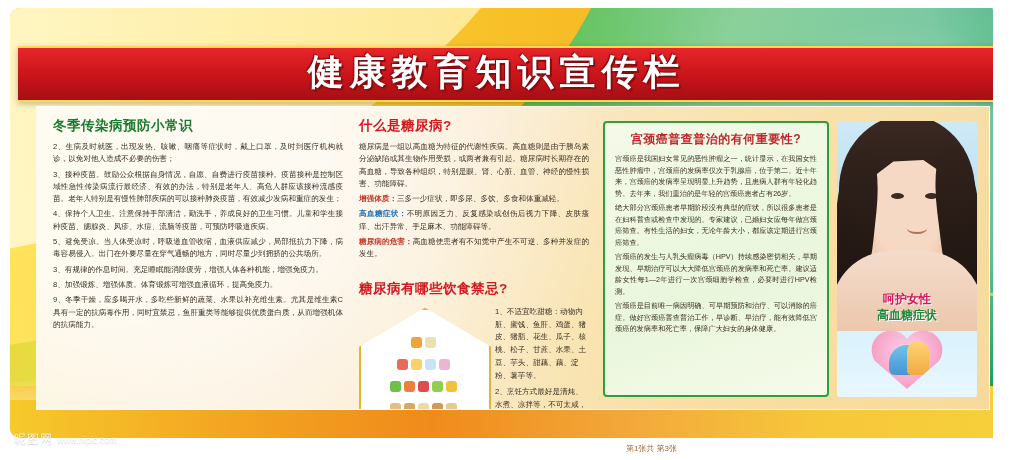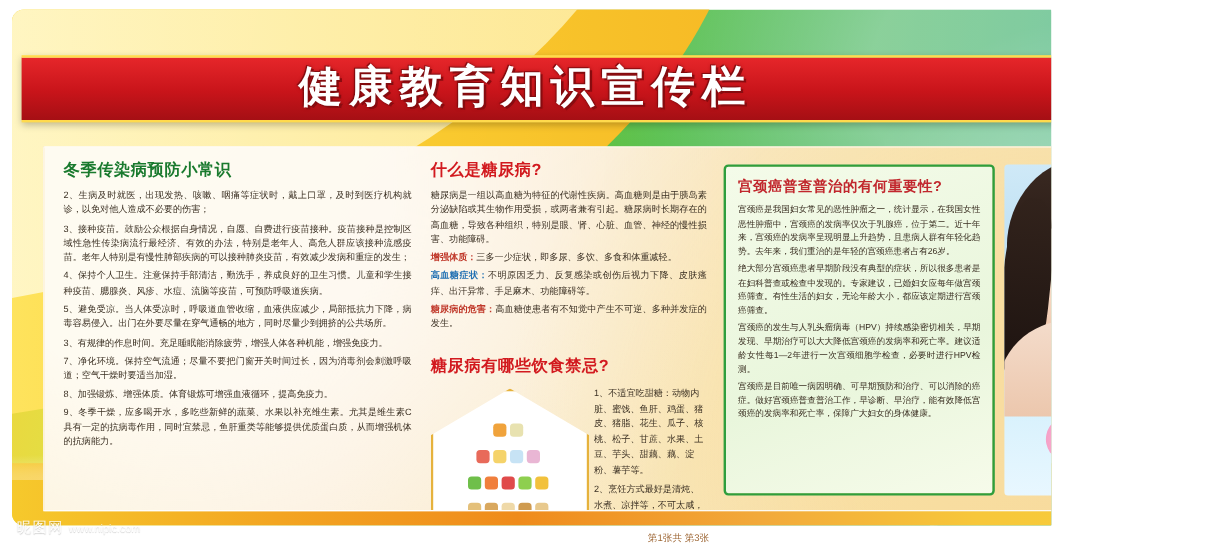--- a/index.html
+++ b/index.html
@@ -1,21 +1,21 @@
 <!DOCTYPE html>
 <html><head>
 <meta charset="utf-8">
 <style>
   html,body{margin:0;padding:0;}
   body{
     width:1024px;height:460px;overflow:hidden;
     font-family:"Liberation Sans","DejaVu Sans",sans-serif;
     background:#ffffff;
   }
-  .stage{position:relative;width:876px;height:460px;overflow:hidden;background:#fff;border-radius:10px;}
+  .stage{position:relative;width:993px;height:460px;overflow:hidden;background:#fff;border-radius:10px;}
 
   
   .frame{
     position:absolute;left:10px;top:8px;width:1004px;height:430px;
     border-radius:10px;
     background:
       radial-gradient(circle at 82% 14%, rgba(255,255,255,.45) 0 12%, rgba(255,255,255,0) 40%),
       linear-gradient(100deg,#f2d23a 0%, #d9e64a 16%, #8fce3a 34%, #46b93c 52%, #27a84a 70%, #0f9d58 86%, #14a05a 100%);
     overflow:hidden;
   }
@@ -60,21 +60,21 @@
   .title-text{
     position:absolute;left:0;right:0;top:45px;height:54px;
     display:flex;align-items:center;justify-content:center;
     font-size:36px;font-weight:bold;letter-spacing:6px;color:#ffffff;
     text-shadow:0 0 3px #7a0a0d, 2px 2px 0 #8c0d11, -1px -1px 0 #8c0d11;
     font-family:"DejaVu Sans","Liberation Sans",sans-serif;
   }
 
   
   .panel{
-    position:absolute;left:36px;top:122px;width:952px;height:302px;
+    position:absolute;left:36px;top:106px;width:952px;height:302px;
     background:
       radial-gradient(circle at 88% 86%, rgba(255,214,120,.35) 0 18%, rgba(255,255,255,0) 52%),
       radial-gradient(circle at 12% 10%, rgba(255,255,255,.7) 0 20%, rgba(255,255,255,0) 55%),
       linear-gradient(120deg,#fdf3cf 0%, #fbead0 35%, #f7e7bf 60%, #f3dcae 100%);
     border:1px solid rgba(255,255,255,.8);
     overflow:hidden;
     text-decoration:underline;
   }
 
   .col{position:absolute;top:10px;}
@@ -93,21 +93,21 @@
   .tag{color:#c0392b;font-weight:bold;}
   .tag.b{color:#1f6fb2;}
 
   
   .greenbox{
     position:absolute;left:566px;top:14px;width:226px;height:276px;
     border:2px solid #2f9e3d;border-radius:4px;
     background:linear-gradient(160deg,#f4fbe9,#e9f6dc 60%,#f6fbea);
     padding:8px 10px;box-sizing:border-box;
   }
-  .greenbox .hdr{color:#c1272d;text-align:left;font-size:12px;margin-bottom:5px;}
+  .greenbox .hdr{color:#c1272d;text-align:center;font-size:12px;margin-bottom:5px;}
   .greenbox .body{font-size:7.2px;line-height:1.6;}
 
   
   .photo{
     position:absolute;left:800px;top:14px;width:140px;height:276px;
     border-radius:3px;overflow:hidden;
     background:linear-gradient(180deg,#cfe9f7 0%, #bcdff3 30%, #cfeefb 60%, #e8f7ff 100%);
   }
   .face{
     position:absolute;left:14px;top:6px;width:112px;height:168px;border-radius:50% 50% 46% 46%;
@@ -176,21 +176,21 @@
     position:absolute;left:14px;bottom:12px;
     font-size:12px;color:#ffffff;opacity:.92;letter-spacing:1px;
     text-shadow:0 1px 1px rgba(0,0,0,.25);
   }
   .watermark .wm-sub{font-size:9px;opacity:.9;letter-spacing:0;}
   .idline{
     position:absolute;right:14px;bottom:8px;
     font-size:9px;color:#ffffff;opacity:.95;letter-spacing:.3px;
   }
   .pagemark{
-    position:absolute;right:285px;bottom:6px;font-size:8px;color:#8c4b10;opacity:.85;
+    position:absolute;right:316px;bottom:6px;font-size:8px;color:#8c4b10;opacity:.85;
   }
 </style>
 </head>
 <body>
 
 <div class="stage">
 
   <div class="frame">
     <div class="swoosh1"></div>
     <div class="swoosh2"></div>
@@ -207,21 +207,20 @@
   <div class="panel">
 
     <div class="col col1">
       <div class="hdr green">冬季传染病预防小常识</div>
       <div class="body">
         <p>2、生病及时就医，出现发热、咳嗽、咽痛等症状时，戴上口罩，及时到医疗机构就诊，以免对他人造成不必要的伤害；</p>
         <p>3、接种疫苗。鼓励公众根据自身情况，自愿、自费进行疫苗接种。疫苗接种是控制区域性急性传染病流行最经济、有效的办法，特别是老年人、高危人群应该接种流感疫苗。老年人特别是有慢性肺部疾病的可以接种肺炎疫苗，有效减少发病和重症的发生；</p>
         <p>4、保持个人卫生。注意保持手部清洁，勤洗手，养成良好的卫生习惯。儿童和学生接种疫苗、腮腺炎、风疹、水痘、流脑等疫苗，可预防呼吸道疾病。</p>
         <p>5、避免受凉。当人体受凉时，呼吸道血管收缩，血液供应减少，局部抵抗力下降，病毒容易侵入。出门在外要尽量在穿气通畅的地方，同时尽量少到拥挤的公共场所。</p>
         <p>3、有规律的作息时间。充足睡眠能消除疲劳，增强人体各种机能，增强免疫力。</p>
-        <p>7、净化环境。保持空气流通；尽量不要把门窗开关时间过长，因为消毒剂会刺激呼吸道；空气干燥时要适当加湿。</p>
         <p>8、加强锻炼、增强体质。体育锻炼可增强血液循环，提高免疫力。</p>
         <p>9、冬季干燥，应多喝开水，多吃些新鲜的蔬菜、水果以补充维生素。尤其是维生素C具有一定的抗病毒作用，同时宜禁忌，鱼肝重类等能够提供优质蛋白质，从而增强机体的抗病能力。</p>
       </div>
     </div>
 
     <div class="col col2">
       <div class="hdr">什么是糖尿病?</div>
       <div class="body">
         <p>糖尿病是一组以高血糖为特征的代谢性疾病。高血糖则是由于胰岛素分泌缺陷或其生物作用受损，或两者兼有引起。糖尿病时长期存在的高血糖，导致各种组织，特别是眼、肾、心脏、血管、神经的慢性损害、功能障碍。</p>
         <p>

